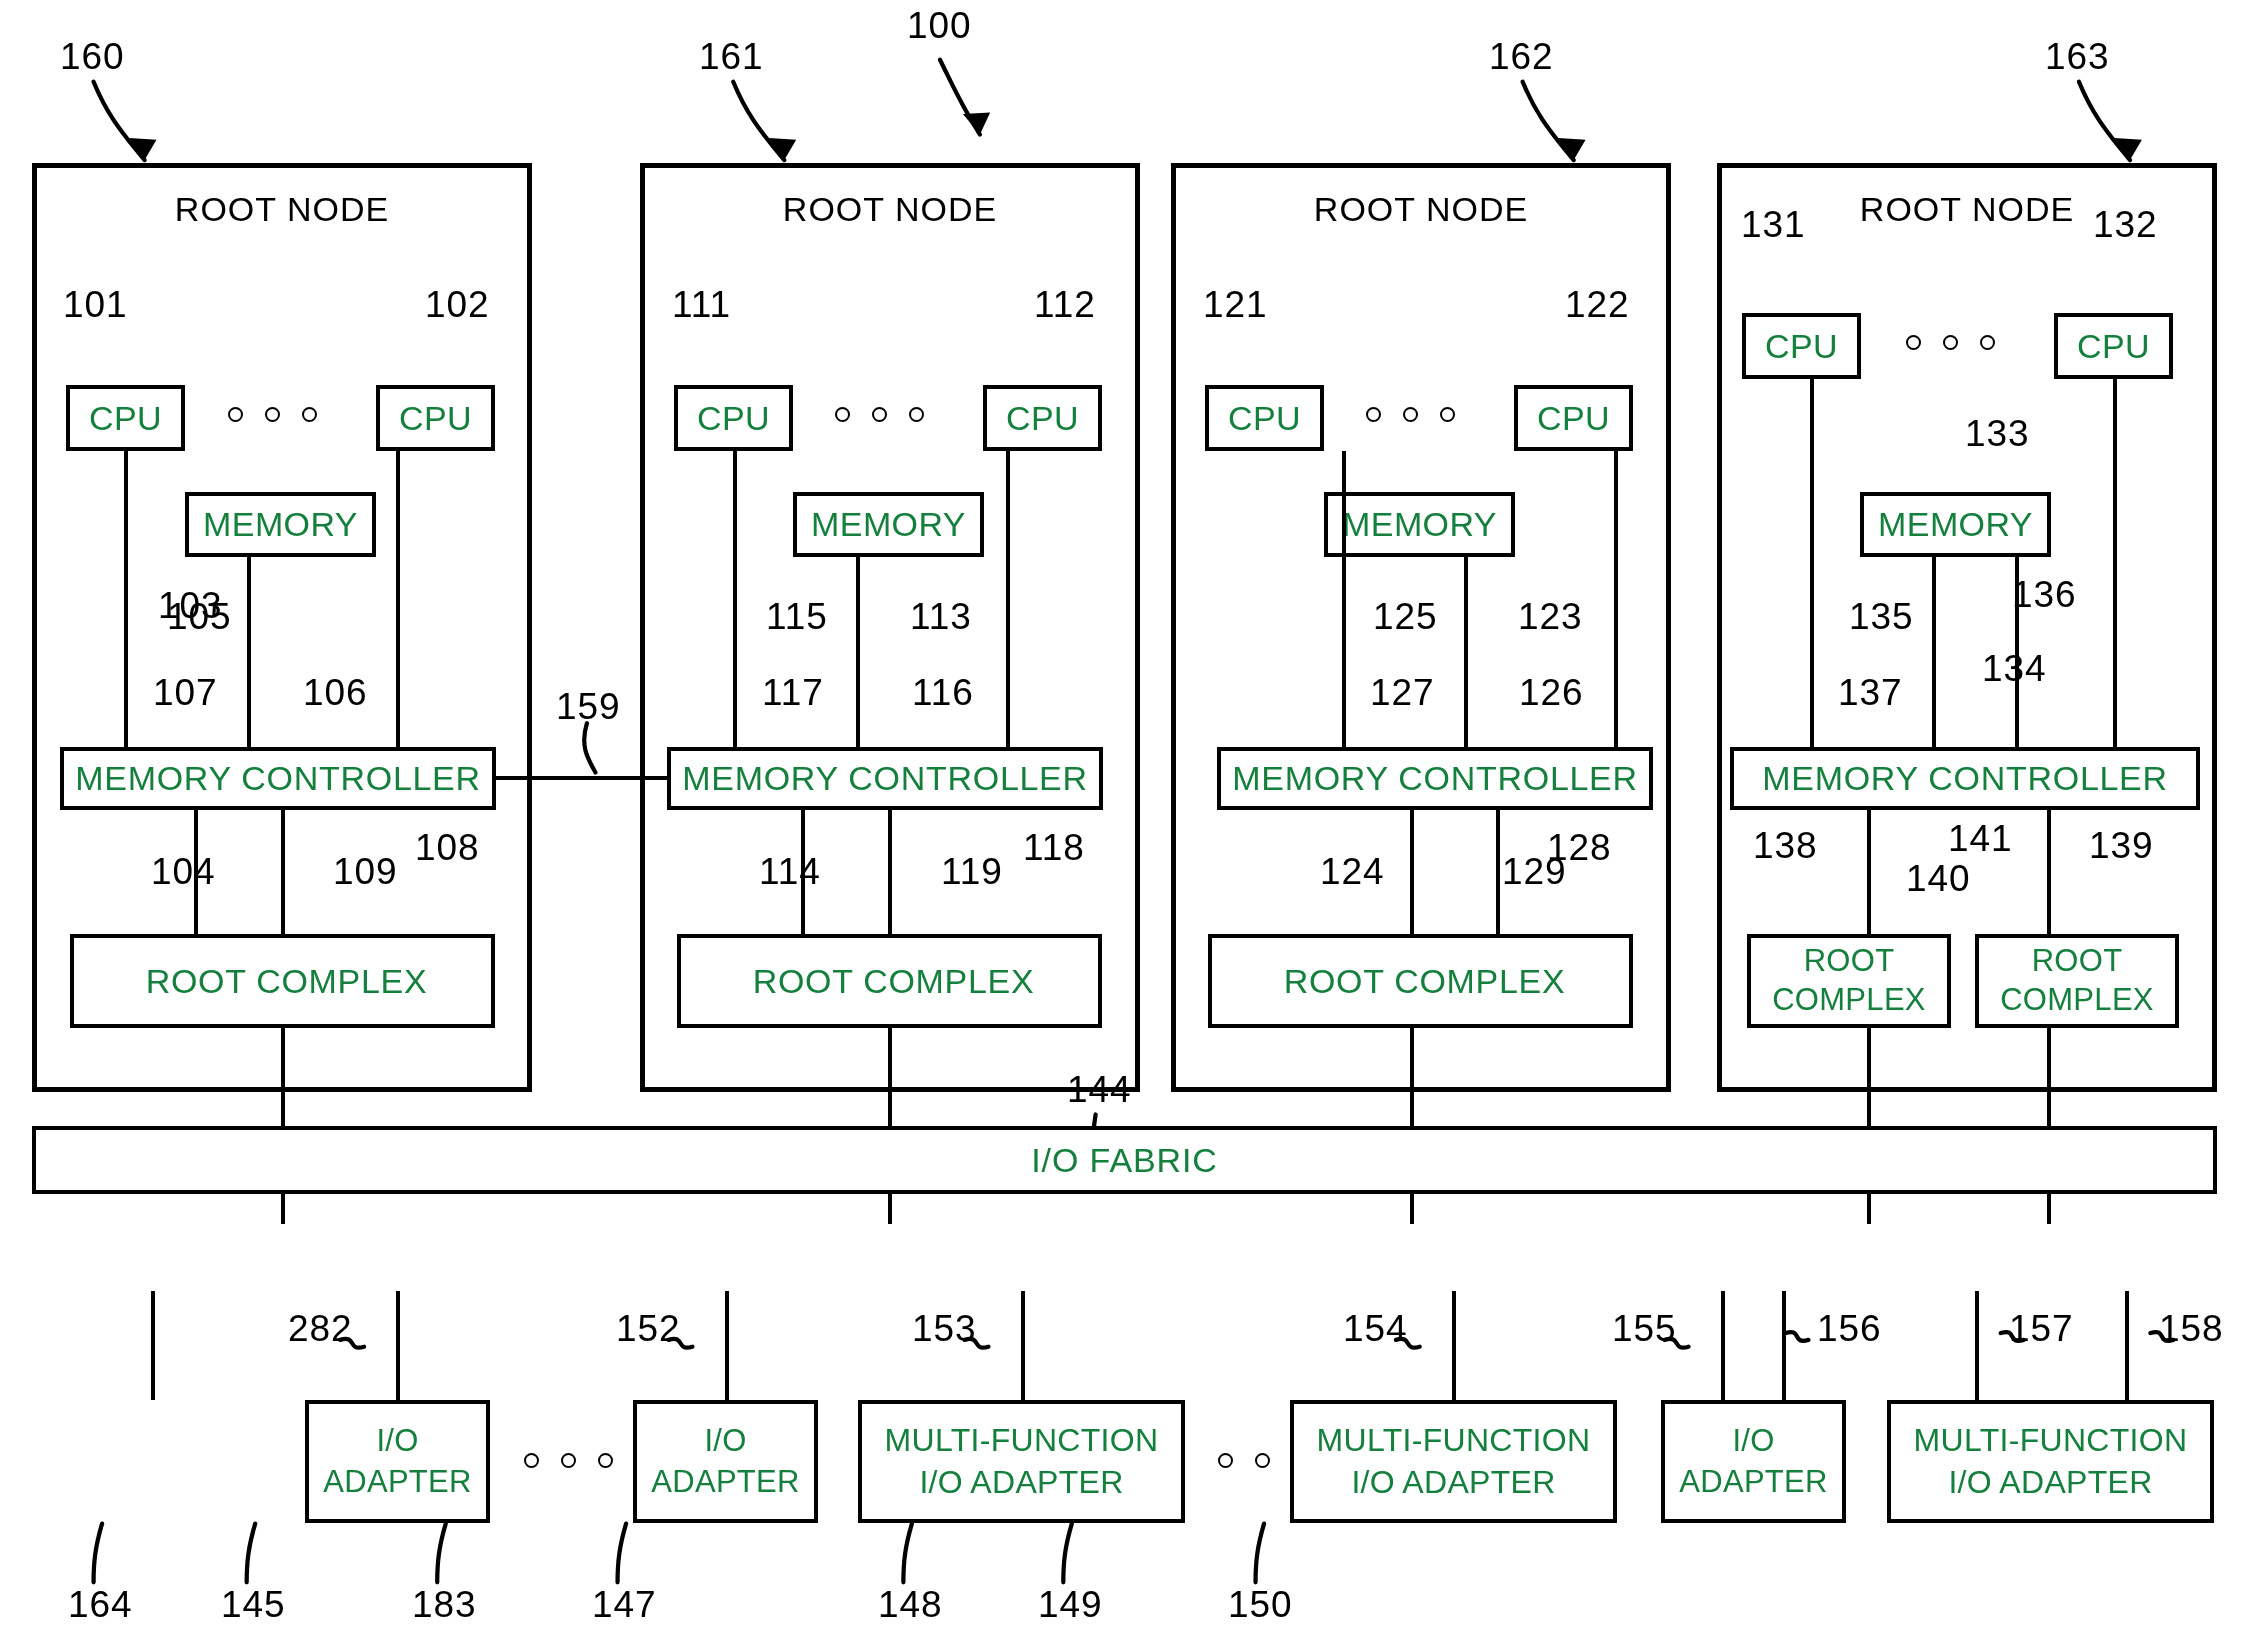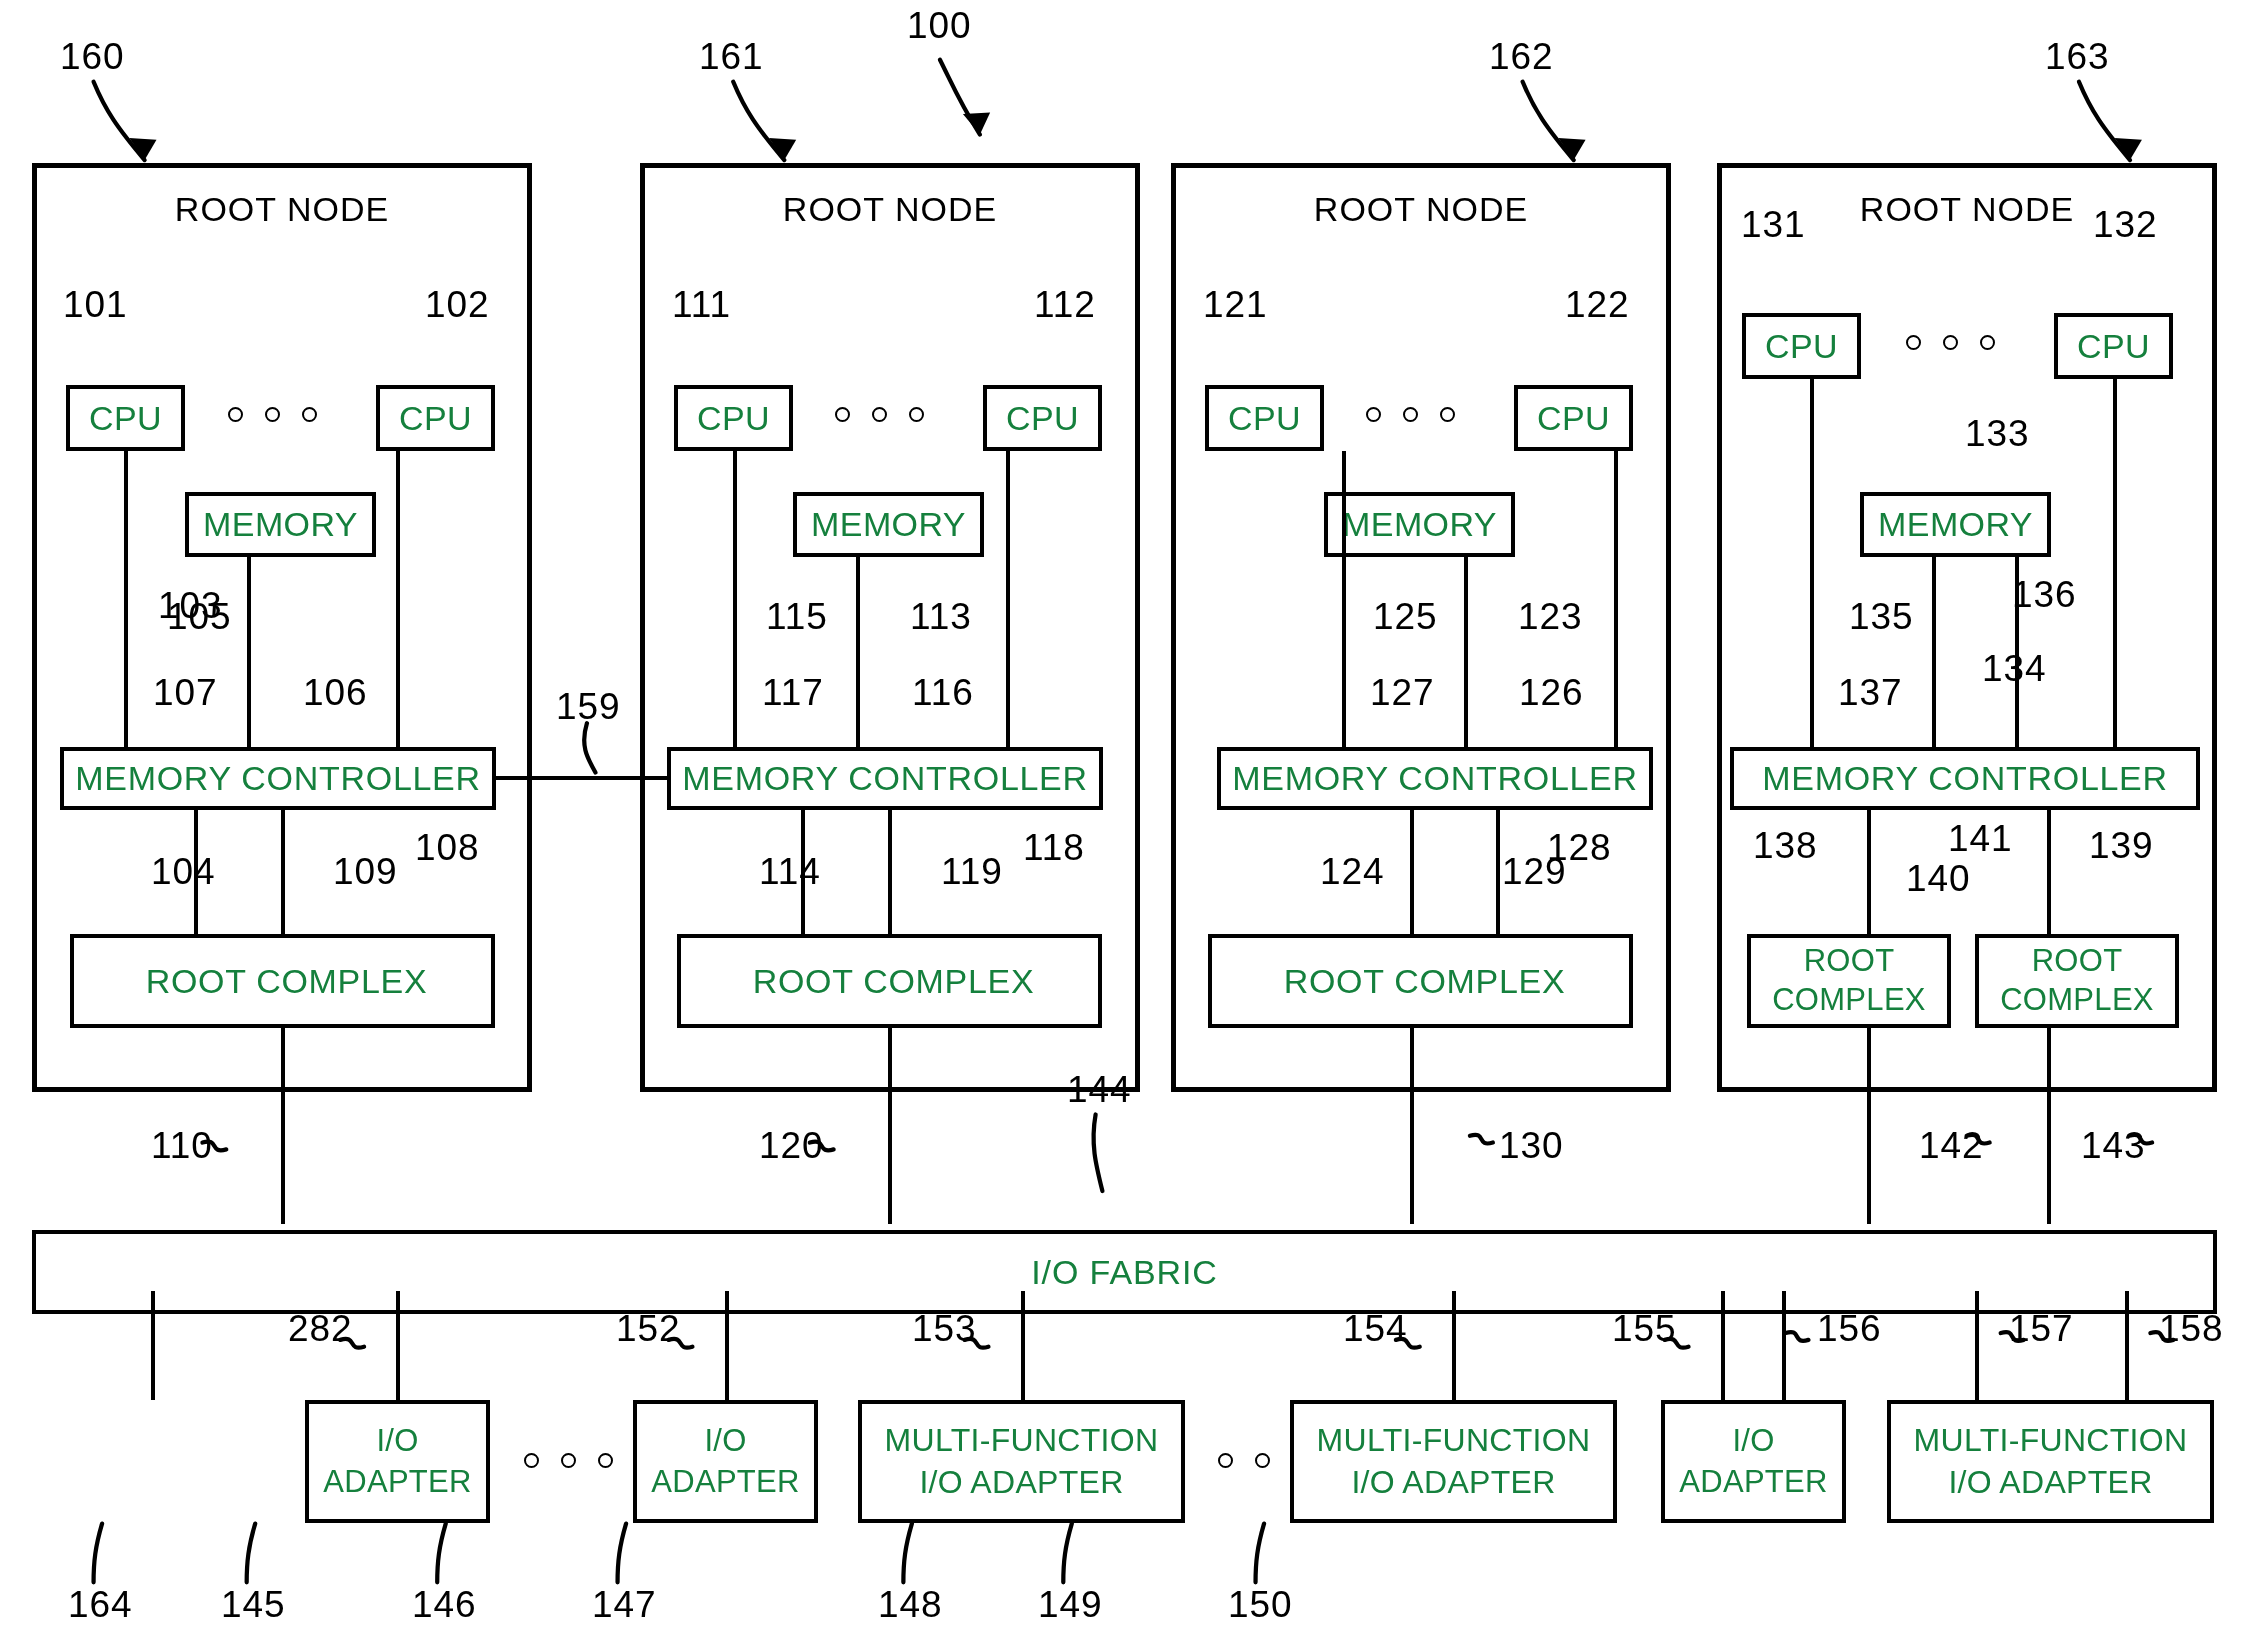--- a/index.html
+++ b/index.html
@@ -313,21 +313,21 @@
   <div class="box rc-small" style="left:1975px;top:934px;width:204px;height:94px;flex-direction:column;">
     <span>ROOT</span>
     <span>COMPLEX</span>
   </div>
   <div class="v" style="left:1867px;top:1028px;height:196px;"></div>
   <div class="v" style="left:2047px;top:1028px;height:196px;"></div>
   <div class="ref" style="left:1919px;top:1125px;">142</div>
   <div class="ref" style="left:2081px;top:1125px;">143</div>
 
   <div class="ref" style="left:1067px;top:1069px;">144</div>
-  <div class="box fabric" style="left:32px;top:1230px;width:2185px;height:84px;">
+  <div class="box fabric" style="left:32px;top:1126px;width:2185px;height:68px;">
     <span>I/O FABRIC</span>
   </div>
 
   <div class="v" style="left:151px;top:1291px;height:109px;"></div>
   <div class="v" style="left:396px;top:1291px;height:109px;"></div>
   <div class="v" style="left:725px;top:1291px;height:109px;"></div>
   <div class="v" style="left:1021px;top:1291px;height:109px;"></div>
   <div class="v" style="left:1452px;top:1291px;height:109px;"></div>
   <div class="v" style="left:1721px;top:1291px;height:109px;"></div>
   <div class="v" style="left:1782px;top:1291px;height:109px;"></div>
@@ -354,21 +354,21 @@
   <div class="dots" style="left:524px;top:1453px;">
       <i></i>
       <i></i>
       <i></i>
     </div>
 
   <div class="box adapter" style="left:633px;top:1400px;width:185px;height:123px;flex-direction:column;">
     <span>I/O</span>
     <span>ADAPTER</span>
   </div>
-  <div class="ref" style="left:412px;top:1584px;">146</div>
+  <div class="ref" style="left:412px;top:1584px;">183</div>
 
   <div class="box adapter-wide" style="left:858px;top:1400px;width:327px;height:123px;flex-direction:column;">
     <span>MULTI-FUNCTION</span>
     <span>I/O ADAPTER</span>
   </div>
   <div class="ref" style="left:592px;top:1584px;">147</div>
 
   <div class="dots" style="left:1218px;top:1453px;">
       <i></i>
       <i></i>

